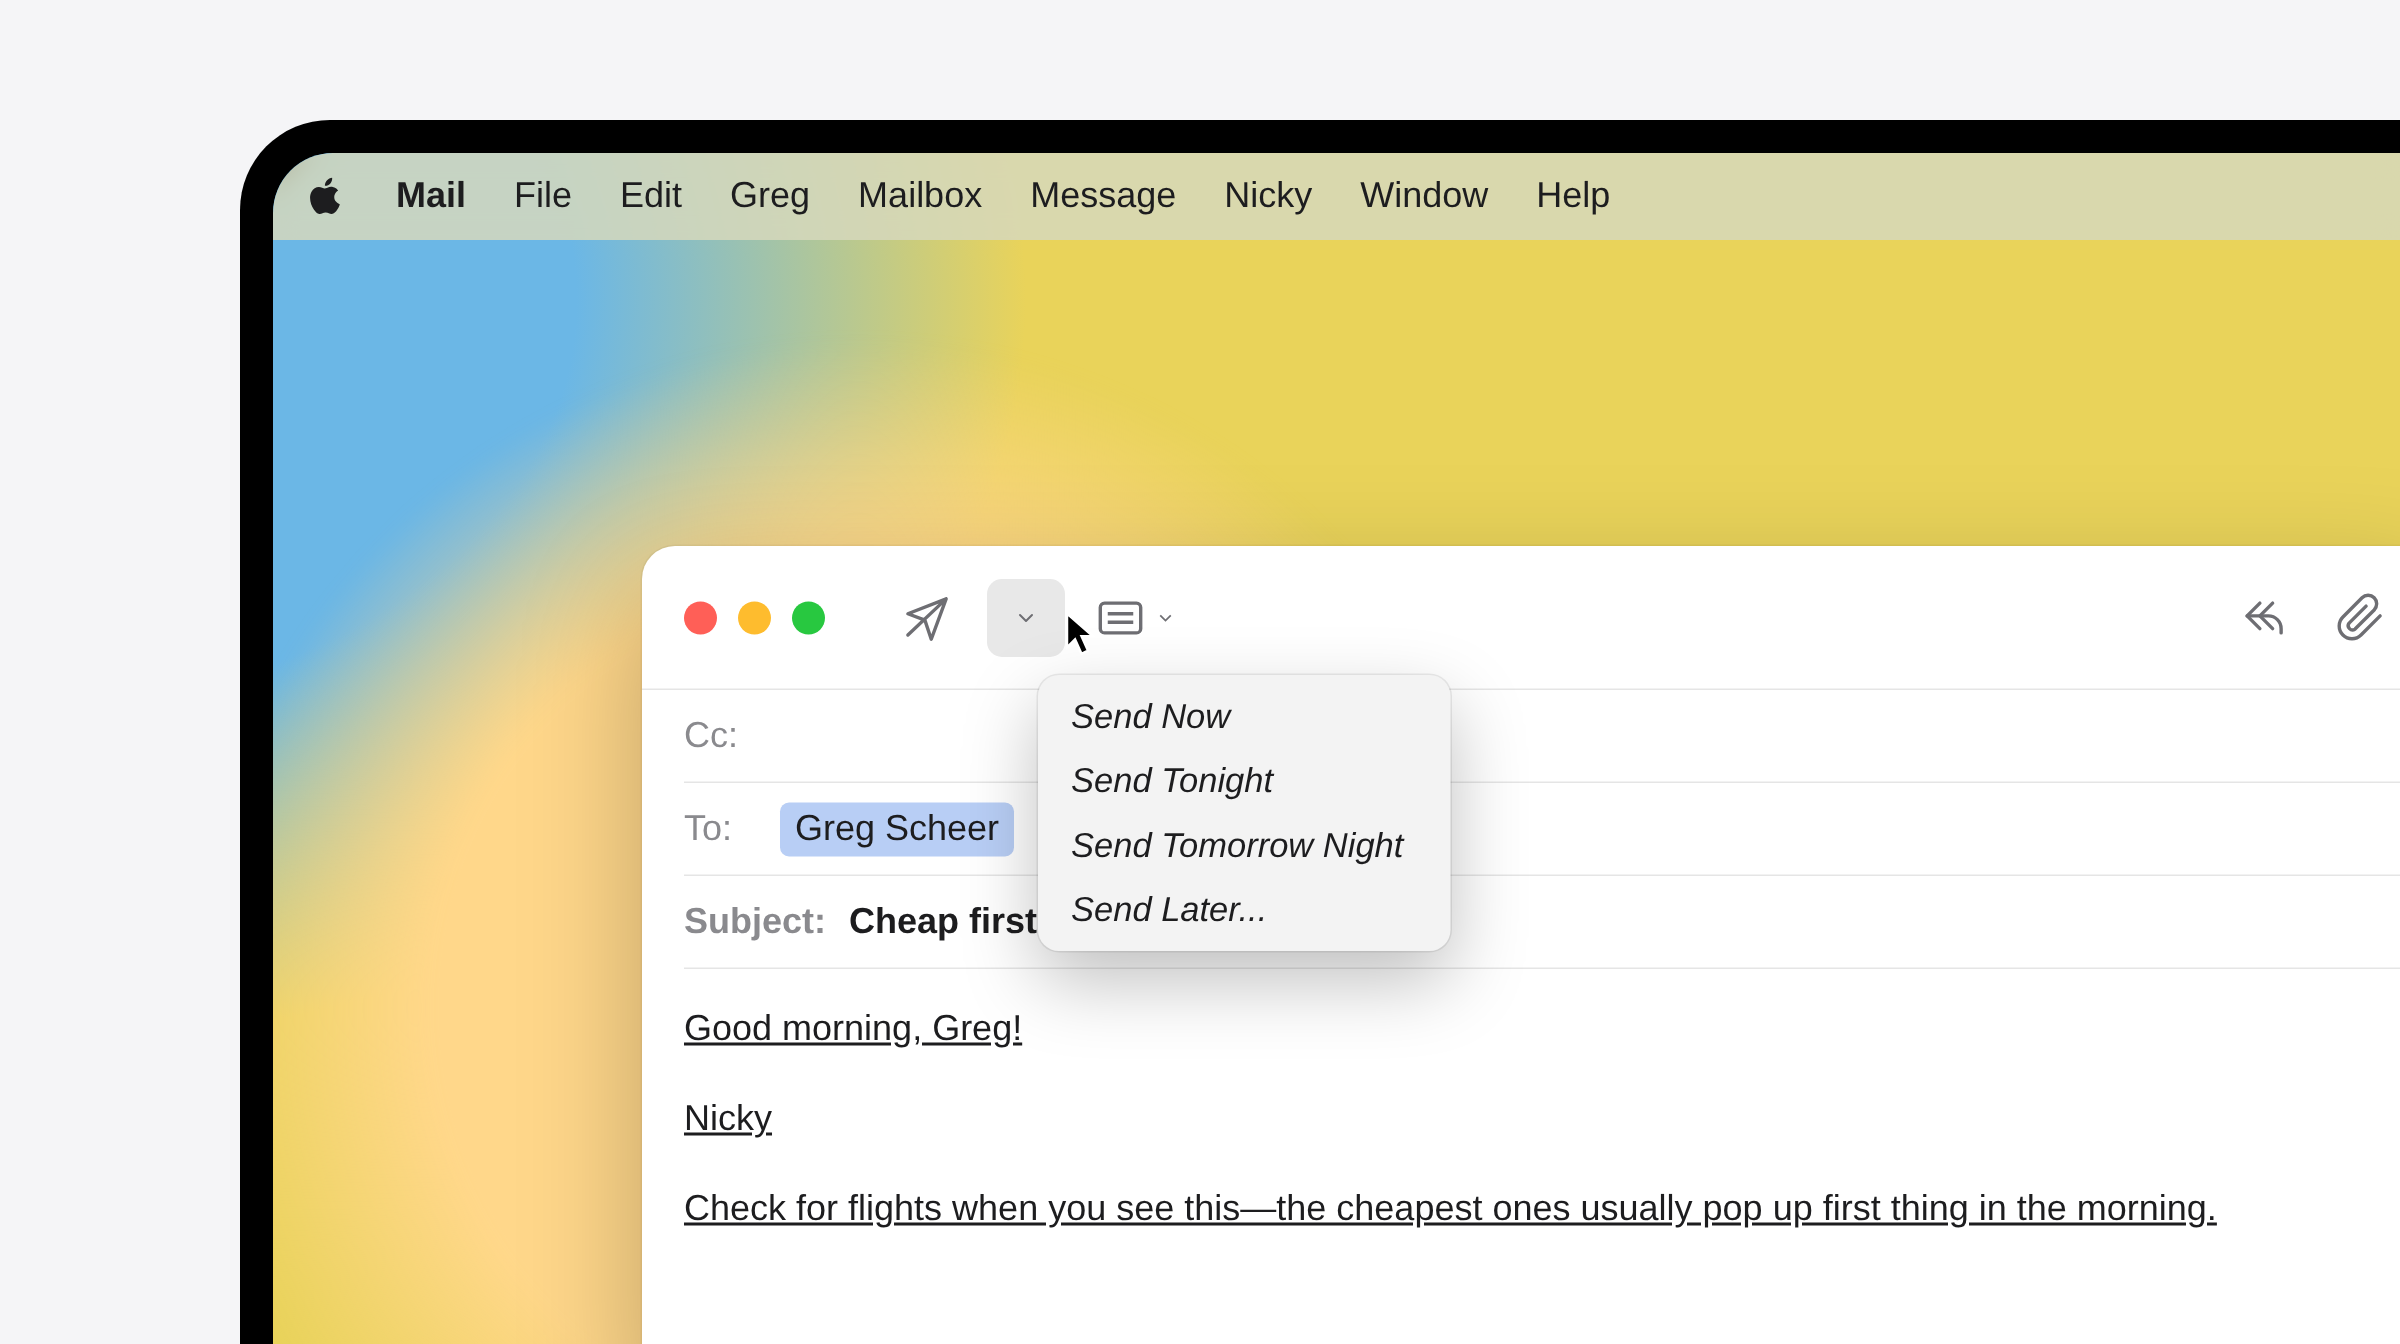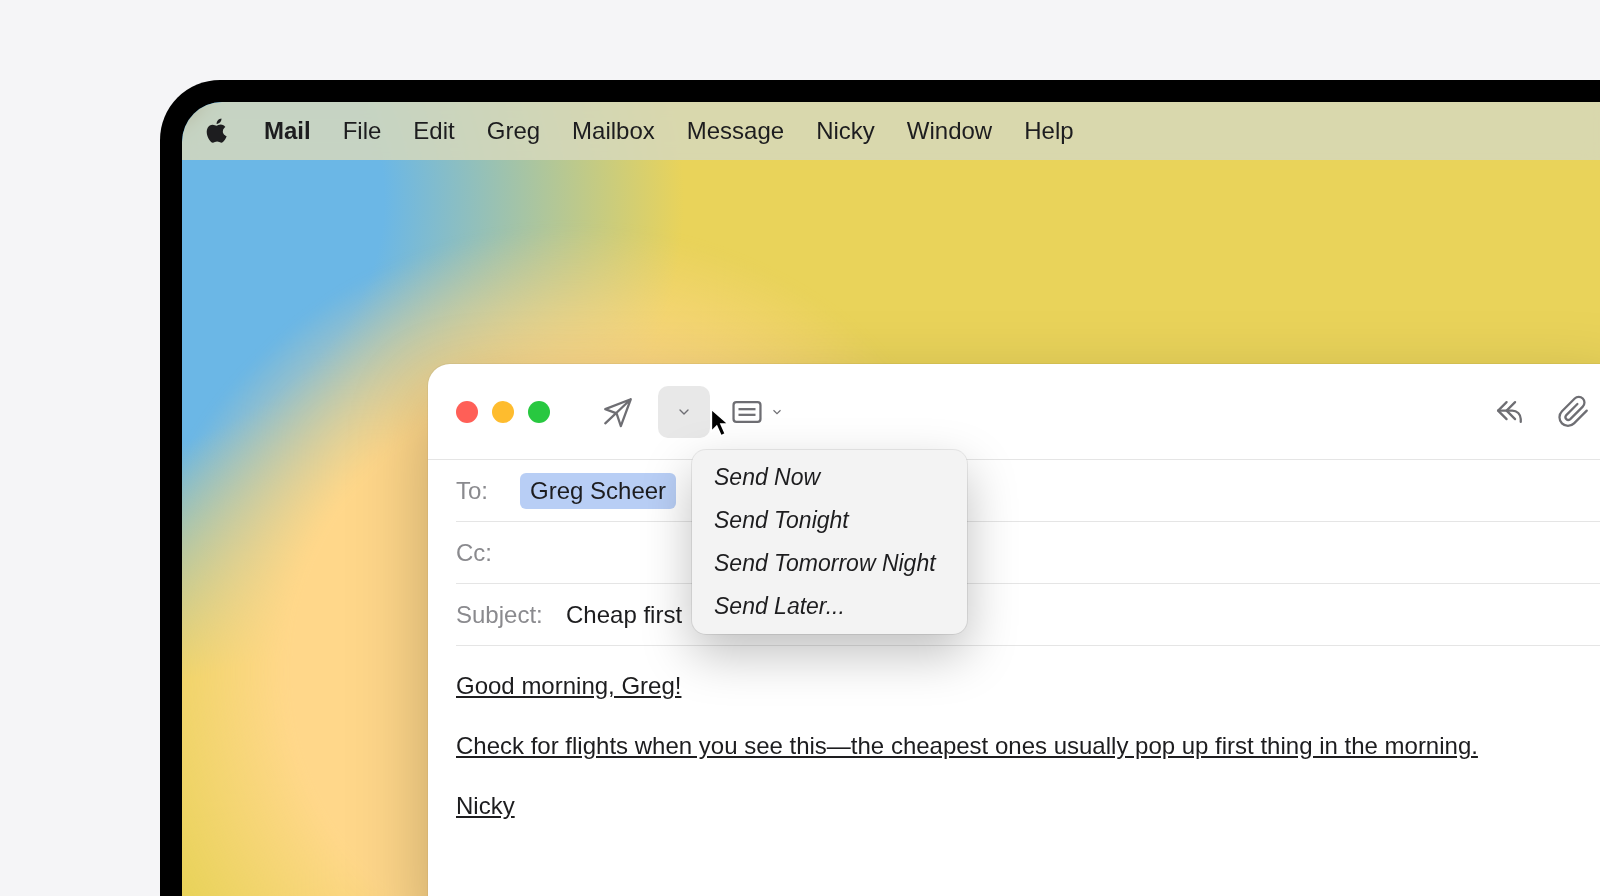--- a/index.html
+++ b/index.html
@@ -106,21 +106,21 @@
   .tb-btn svg { width: 34px; height: 34px; stroke: #6e6e73; fill: none; }
   .spacer { flex: 1; }
 
   .fields { padding: 0 28px; }
   .field-row {
     display: flex; align-items: center;
     height: 62px;
     border-bottom: 1px solid var(--border);
     font-size: 24px;
   }
-  .field-row.last { border-bottom: 1px solid var(--border); }
+  .field-row.last { border-bottom: 1px solid var(--border); font-weight: bold; }
   .field-label { color: var(--field-grey); width: 110px; }
   .field-label.short { width: 64px; }
   .field-value { color: var(--text); }
   .chip {
     background: var(--highlight);
     border-radius: 6px;
     padding: 4px 10px;
   }
 
   .body-text {
@@ -224,36 +224,36 @@
 
         <div class="tb-btn">
           <svg viewBox="0 0 24 24" stroke-width="1.6" stroke-linecap="round" stroke-linejoin="round">
             <path d="M21 11l-9 9a6 6 0 01-8.5-8.5l9-9a4 4 0 015.7 5.7l-9 9a2 2 0 01-2.8-2.8l8-8"></path>
           </svg>
         </div>
       </div>
 
       <div class="fields">
         <div class="field-row">
+          <span class="field-label short">Cc:</span>
+        </div>
+        <div class="field-row">
           <span class="field-label short">To:</span>
           <span class="chip field-value">Greg Scheer</span>
-        </div>
-        <div class="field-row">
-          <span class="field-label short">Cc:</span>
         </div>
         <div class="field-row last">
           <span class="field-label">Subject:</span>
           <span class="field-value">Cheap first</span>
         </div>
       </div>
 
       <div class="body-text">
         <p>Good morning, Greg!</p>
+        <p>Nicky</p>
         <p>Check for flights when you see this—the cheapest ones usually pop up first thing in the morning.</p>
-        <p>Nicky</p>
       </div>
     </div>
 
     <div class="dropdown">
       <div class="opt">Send Now</div>
       <div class="opt">Send Tonight</div>
       <div class="opt">Send Tomorrow Night</div>
       <div class="opt">Send Later...</div>
     </div>
 

